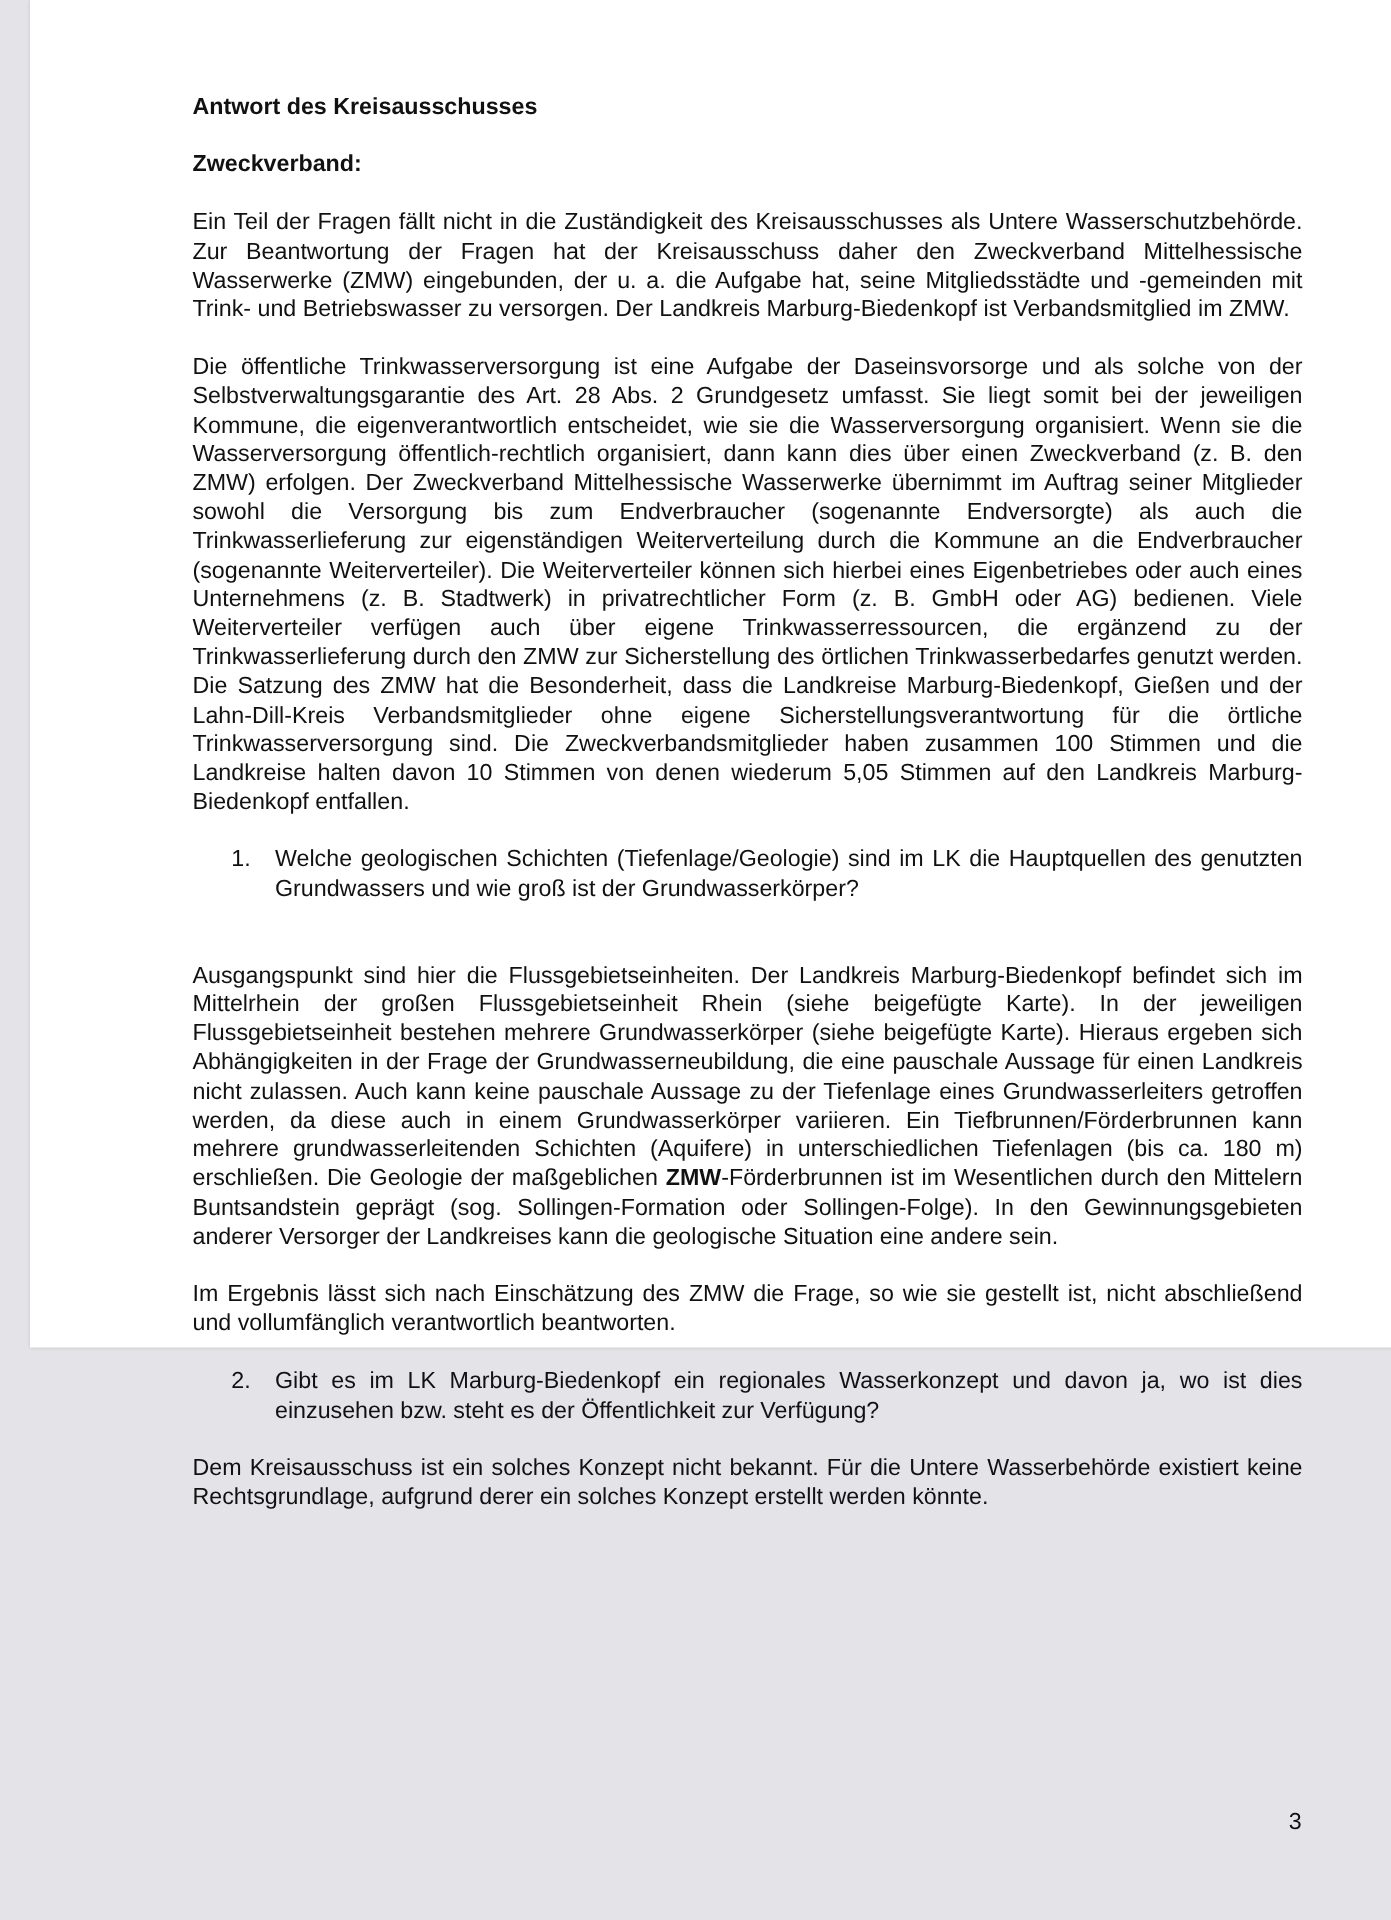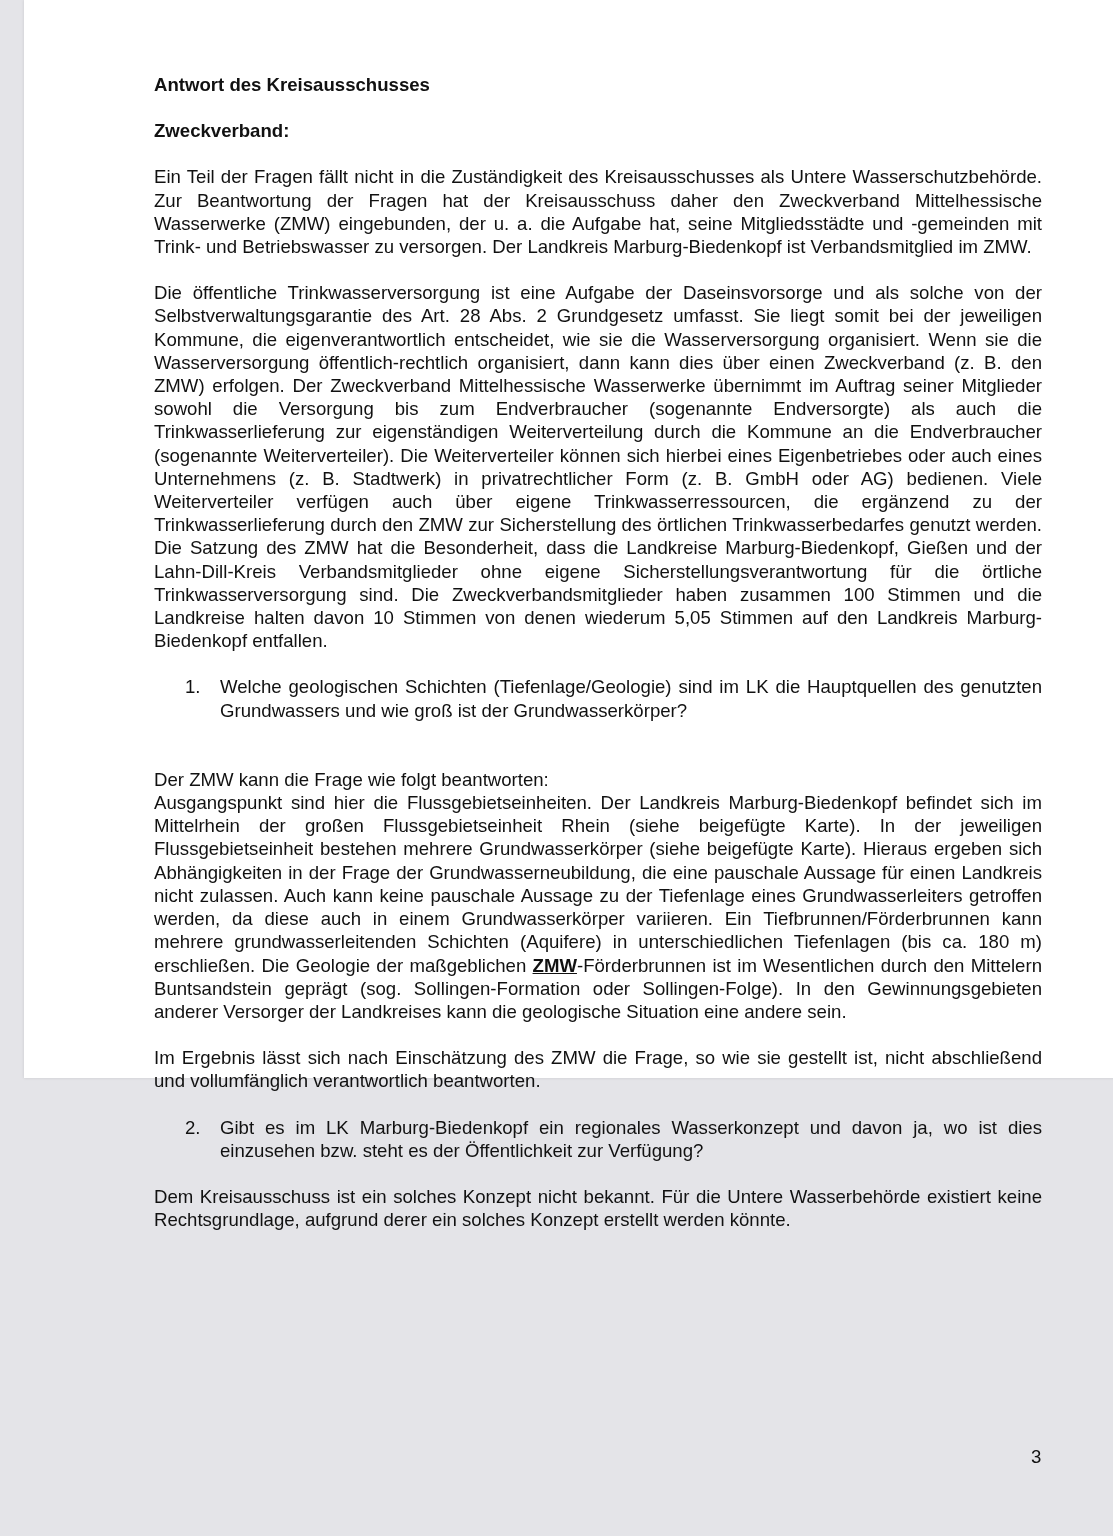--- a/index.html
+++ b/index.html
@@ -29,42 +29,41 @@
   .heading { font-weight: bold; }
   .gap { height: 23px; }
   .q { display: flex; padding-left: 31px; }
   .q .num { width: 35px; flex: none; }
   .q .txt { flex: 1; text-align: justify; }
   .page-number {
     position: absolute;
     left: 1007px; top: 1446px;
     font-size: 18.6px;
   }
-  b { font-weight: bold; text-decoration: underline; }
+  b { font-weight: bold; }
 </style>
 </head>
 <body>
 
 <div class="page">
   <div class="content">
     <p class="heading">Antwort des Kreisausschusses</p>
     <div class="gap"></div>
     <p class="heading">Zweckverband:</p>
     <div class="gap"></div>
     <p>Ein Teil der Fragen fällt nicht in die Zuständigkeit des Kreisausschusses als Untere Wasserschutz­behörde. Zur Beantwortung der Fragen hat der Kreisausschuss daher den Zweckverband Mittelhes­sische Wasserwerke (ZMW) eingebunden, der u. a. die Aufgabe hat, seine Mitgliedsstädte und -gemeinden mit Trink- und Betriebswasser zu versorgen. Der Landkreis Marburg-Biedenkopf ist Ver­bandsmitglied im ZMW.</p>
     <div class="gap"></div>
     <p>Die öffentliche Trinkwasserversorgung ist eine Aufgabe der Daseinsvorsorge und als solche von der Selbstverwaltungsgarantie des Art. 28 Abs. 2 Grundgesetz umfasst. Sie liegt somit bei der jeweiligen Kommune, die eigenverantwortlich entscheidet, wie sie die Wasserversorgung organisiert. Wenn sie die Wasserversorgung öffentlich-rechtlich organisiert, dann kann dies über einen Zweckverband (z. B. den ZMW) erfolgen. Der Zweckverband Mittelhessische Wasserwerke übernimmt im Auftrag sei­ner Mitglieder sowohl die Versorgung bis zum Endverbraucher (sogenannte Endversorgte) als auch die Trinkwasserlieferung zur eigenständigen Weiterverteilung durch die Kommune an die Endver­braucher (sogenannte Weiterverteiler). Die Weiterverteiler können sich hierbei eines Eigenbetriebes oder auch eines Unternehmens (z. B. Stadtwerk) in privatrechtlicher Form (z. B. GmbH oder AG) bedienen. Viele Weiterverteiler verfügen auch über eigene Trinkwasserressourcen, die ergänzend zu der Trinkwasserlieferung durch den ZMW zur Sicherstellung des örtlichen Trinkwasserbedarfes genutzt werden. Die Satzung des ZMW hat die Besonderheit, dass die Landkreise Marburg-Bie­denkopf, Gießen und der Lahn-Dill-Kreis Verbandsmitglieder ohne eigene Sicherstellungsverant­wortung für die örtliche Trinkwasserversorgung sind. Die Zweckverbandsmitglieder haben zusam­men 100 Stimmen und die Landkreise halten davon 10 Stimmen von denen wiederum 5,05 Stimmen auf den Landkreis Marburg-Biedenkopf entfallen.</p>
     <div class="gap"></div>
     <div class="q">
       <span class="num">1.</span>
       <span class="txt">Welche geologischen Schichten (Tiefenlage/Geologie) sind im LK die Hauptquellen des ge­nutzten Grundwassers und wie groß ist der Grundwasserkörper?</span>
     </div>
     <div class="gap"></div>
     <div class="gap"></div>
-    <p>Der ZMW kann die Frage wie folgt beantworten:</p>
     <p><span>Ausgangspunkt sind hier die Flussgebietseinheiten. Der Landkreis Marburg-Biedenkopf befindet sich im Mittelrhein der großen Flussgebietseinheit Rhein (siehe beigefügte Karte). In der jeweiligen Flussgebietseinheit bestehen mehrere Grundwasserkörper (siehe beigefügte Karte). Hieraus erge­ben sich Abhängigkeiten in der Frage der Grundwasserneubildung, die eine pauschale Aussage für einen Landkreis nicht zulassen. Auch kann keine pauschale Aussage zu der Tiefenlage eines Grundwasserleiters getroffen werden, da diese auch in einem Grundwasserkörper variieren. Ein Tiefbrunnen/Förderbrunnen kann mehrere grundwasserleitenden Schichten (Aquifere) in unter­schiedlichen Tiefenlagen (bis ca. 180 m) erschließen. Die Geologie der maßgeblichen </span><b>ZMW</b><span>-För­derbrunnen ist im Wesentlichen durch den Mittelern Buntsandstein geprägt (sog. Sollingen-Forma­tion oder Sollingen-Folge). In den Gewinnungsgebieten anderer Versorger der Landkreises kann die geologische Situation eine andere sein.</span></p>
     <div class="gap"></div>
     <p>Im Ergebnis lässt sich nach Einschätzung des ZMW die Frage, so wie sie gestellt ist, nicht ab­schließend und vollumfänglich verantwortlich beantworten.</p>
     <div class="gap"></div>
     <div class="q">
       <span class="num">2.</span>
       <span class="txt">Gibt es im LK Marburg-Biedenkopf ein regionales Wasserkonzept und davon ja, wo ist dies einzusehen bzw. steht es der Öffentlichkeit zur Verfügung?</span>
     </div>
     <div class="gap"></div>
     <p>Dem Kreisausschuss ist ein solches Konzept nicht bekannt. Für die Untere Wasserbehörde existiert keine Rechtsgrundlage, aufgrund derer ein solches Konzept erstellt werden könnte.</p>

